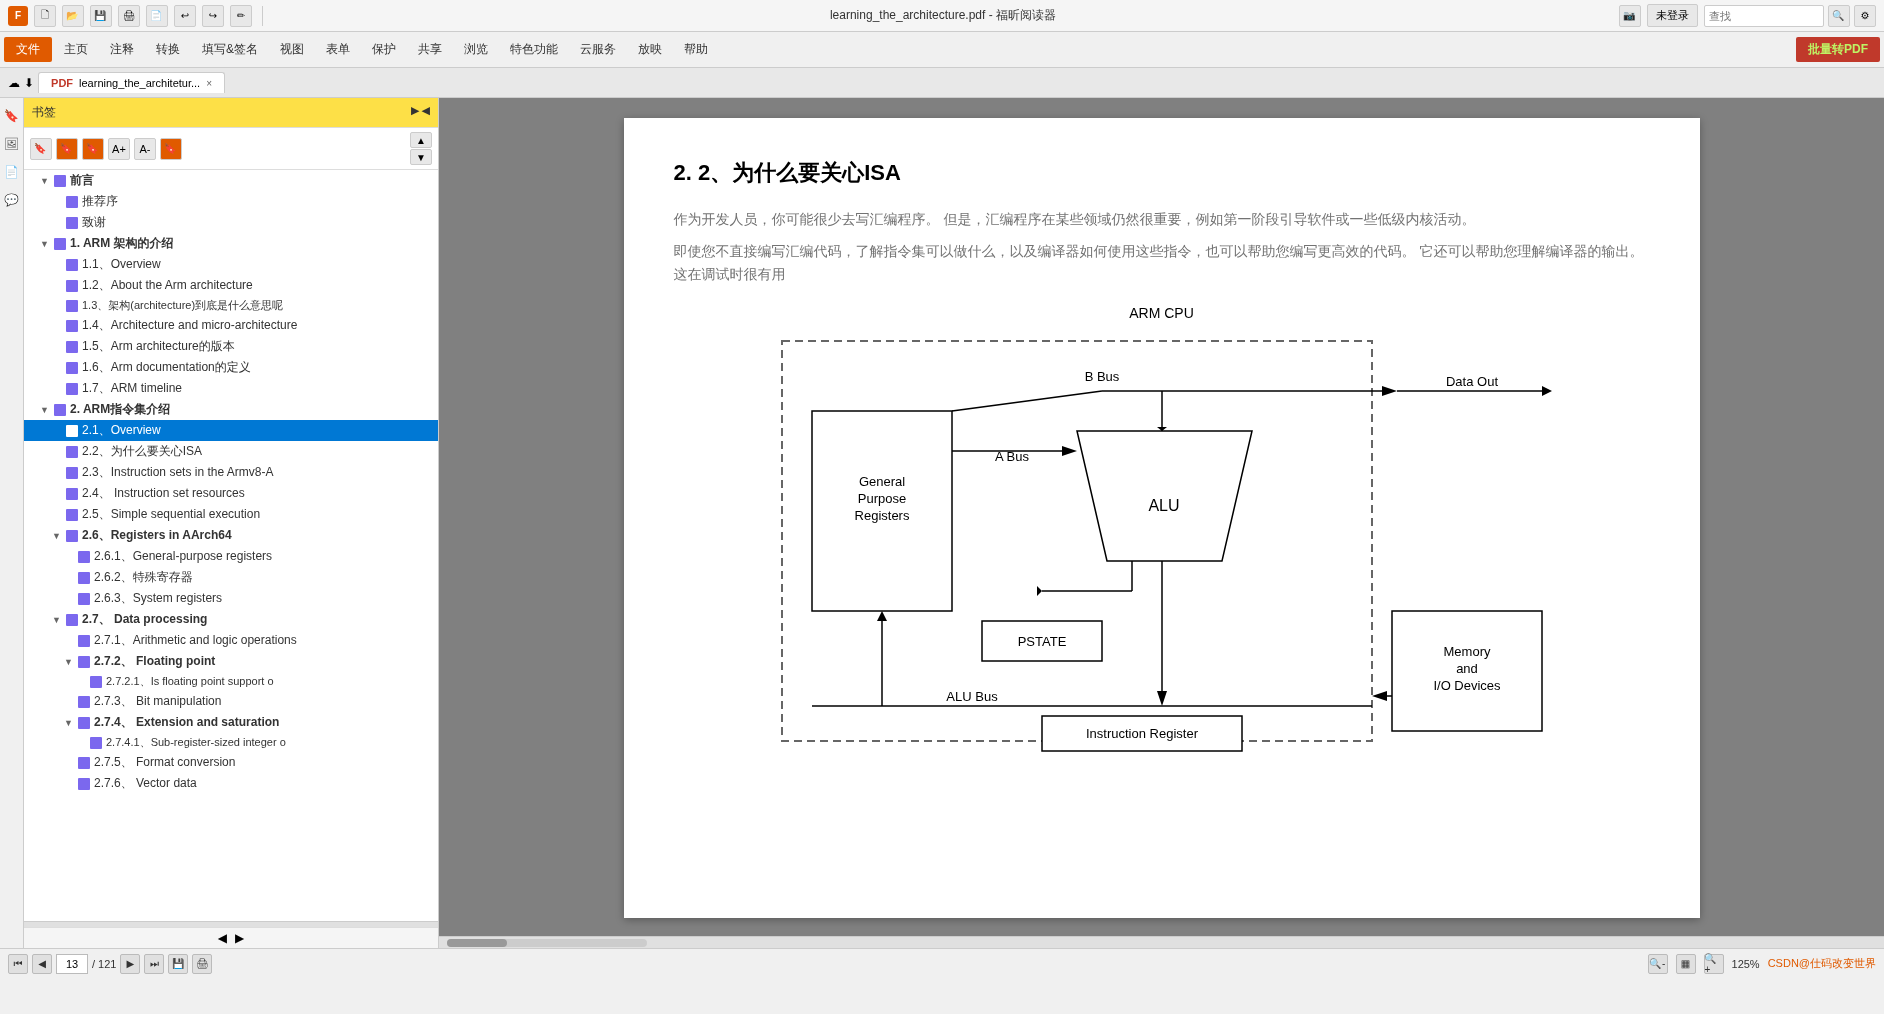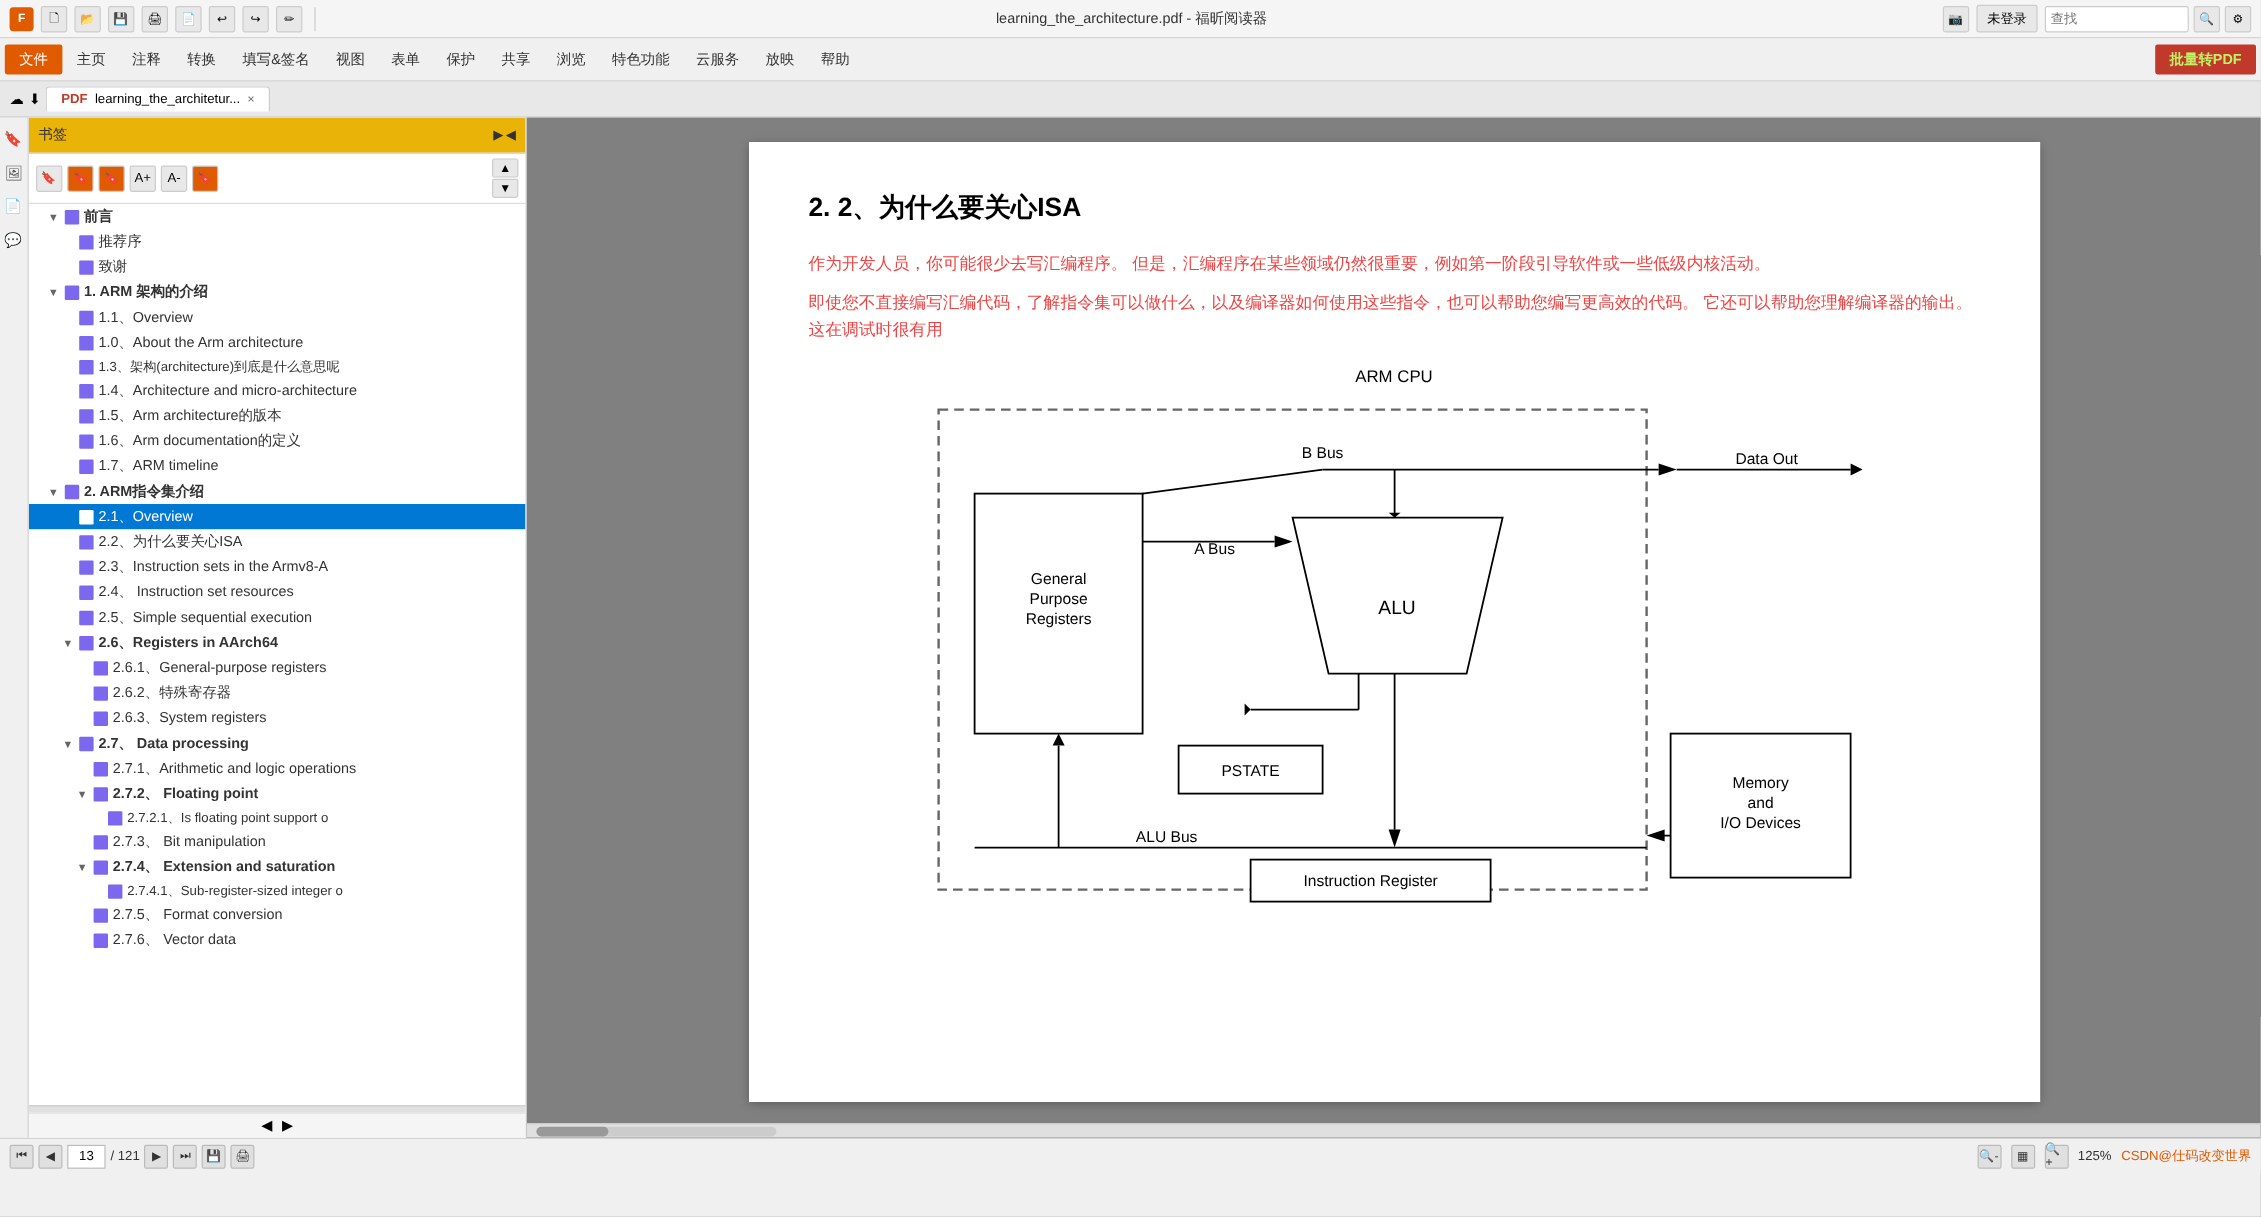--- a/index.html
+++ b/index.html
@@ -77,25 +77,25 @@
     #left-panel {
       width: 415px;
       background: white;
       border-right: 1px solid #ccc;
       display: flex;
       flex-direction: column;
       overflow: hidden;
     }
     #bookmark-header {
       padding: 6px 8px;
-      background: #eab308;
+      background: #fde047;
       border-bottom: 1px solid #ddd;
       font-size: 12px;
       color:#333;
-      display:flex; align-items:center; justify-content:space-between;
+      display:flex; align-items:flex-start; justify-content:space-between;
     }
     #bookmark-toolbar {
       padding: 4px 6px;
       border-bottom: 1px solid #ddd;
       display:flex; gap:4px; align-items:center;
     }
     .bm-btn {
       width: 22px; height: 22px;
       background: #e8e8e8;
       border: 1px solid #ccc;
@@ -146,21 +146,21 @@
     .pdf-title {
       font-size: 22px;
       font-weight: bold;
       margin-bottom: 20px;
       color: #000;
     }
     .pdf-para {
       font-size: 14px;
       line-height: 1.6;
       margin-bottom: 10px;
-      color: #ef4444;
+      color: #737373;
     }
     .diagram-title {
       text-align: center;
       font-size: 14px;
       margin: 20px 0 10px;
       color: #000;
     }
 
     
     #statusbar {
@@ -339,21 +339,21 @@
       <div class="tree-item">
         <span class="indent" style="width:16px;"></span>
         <span class="expand"></span>
         <span class="bookmark-icon"></span>
         <span>1.1、Overview</span>
       </div>
       <div class="tree-item">
         <span class="indent" style="width:16px;"></span>
         <span class="expand"></span>
         <span class="bookmark-icon"></span>
-        <span>1.0、About the Arm architecture</span>
+        <span>1.2、About the Arm architecture</span>
       </div>
       <div class="tree-item">
         <span class="indent" style="width:16px;"></span>
         <span class="expand"></span>
         <span class="bookmark-icon"></span>
         <span style="font-size:11px;">1.3、架构(architecture)到底是什么意思呢</span>
       </div>
       <div class="tree-item">
         <span class="indent" style="width:16px;"></span>
         <span class="expand"></span>

